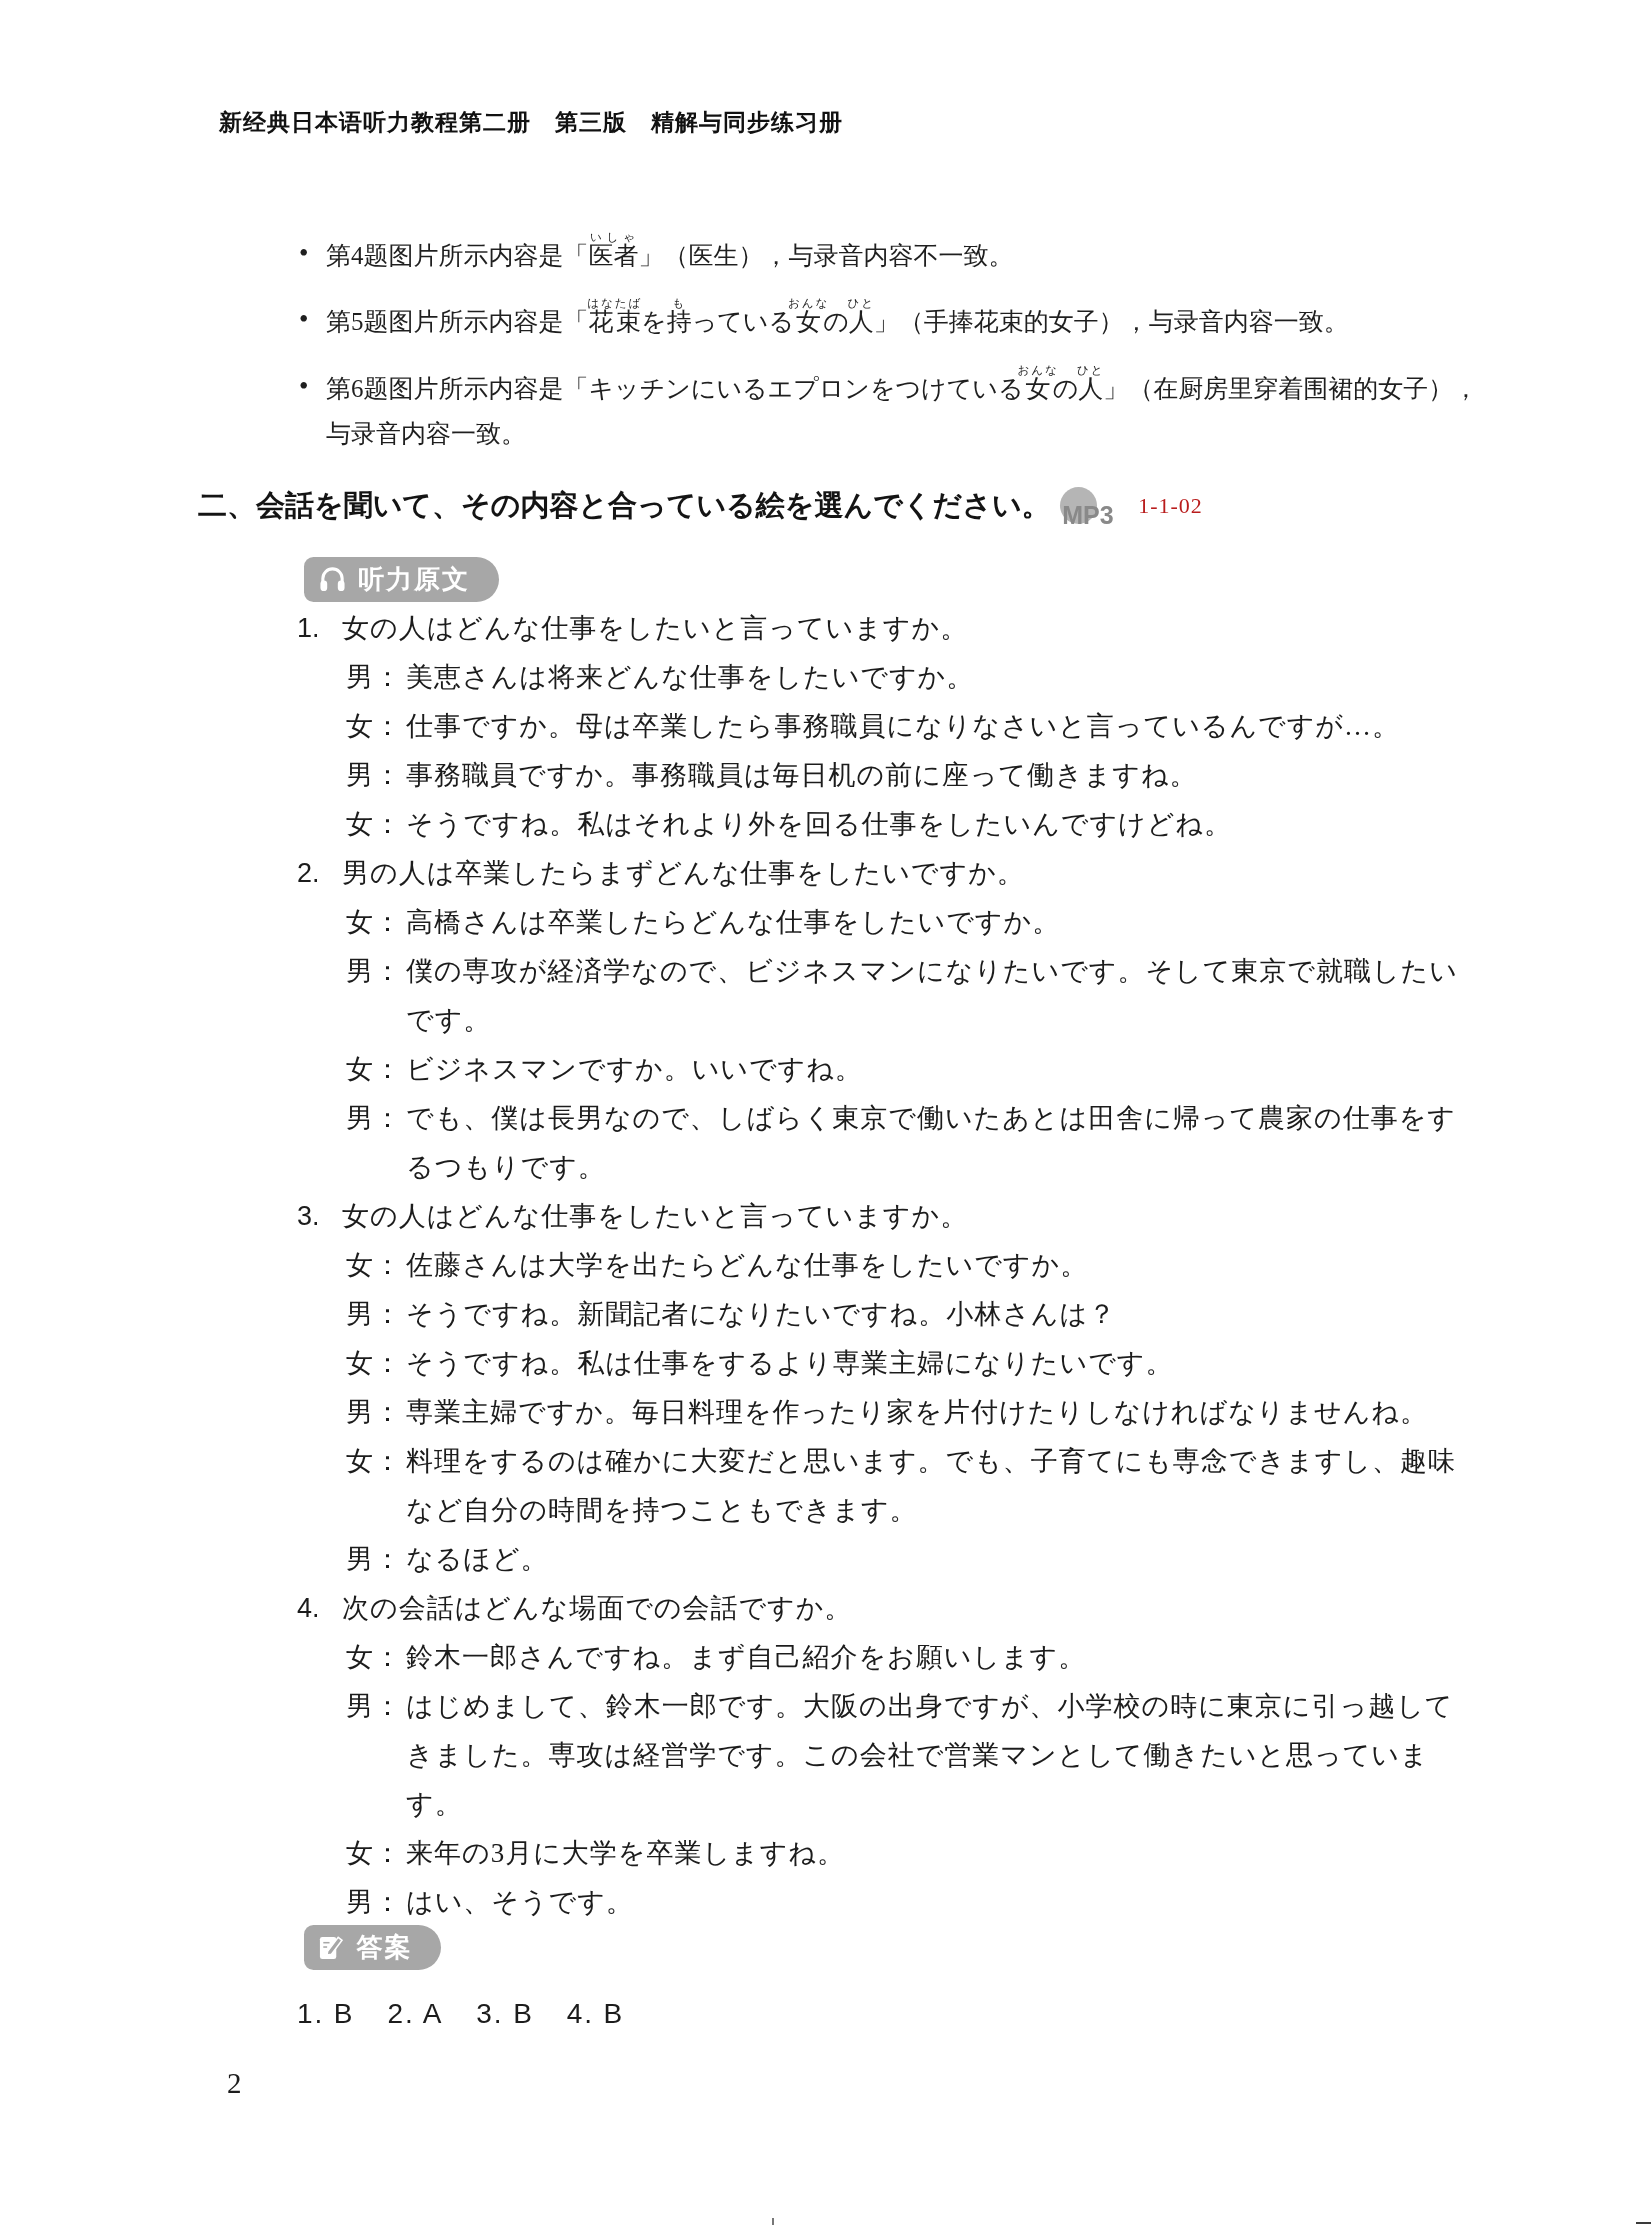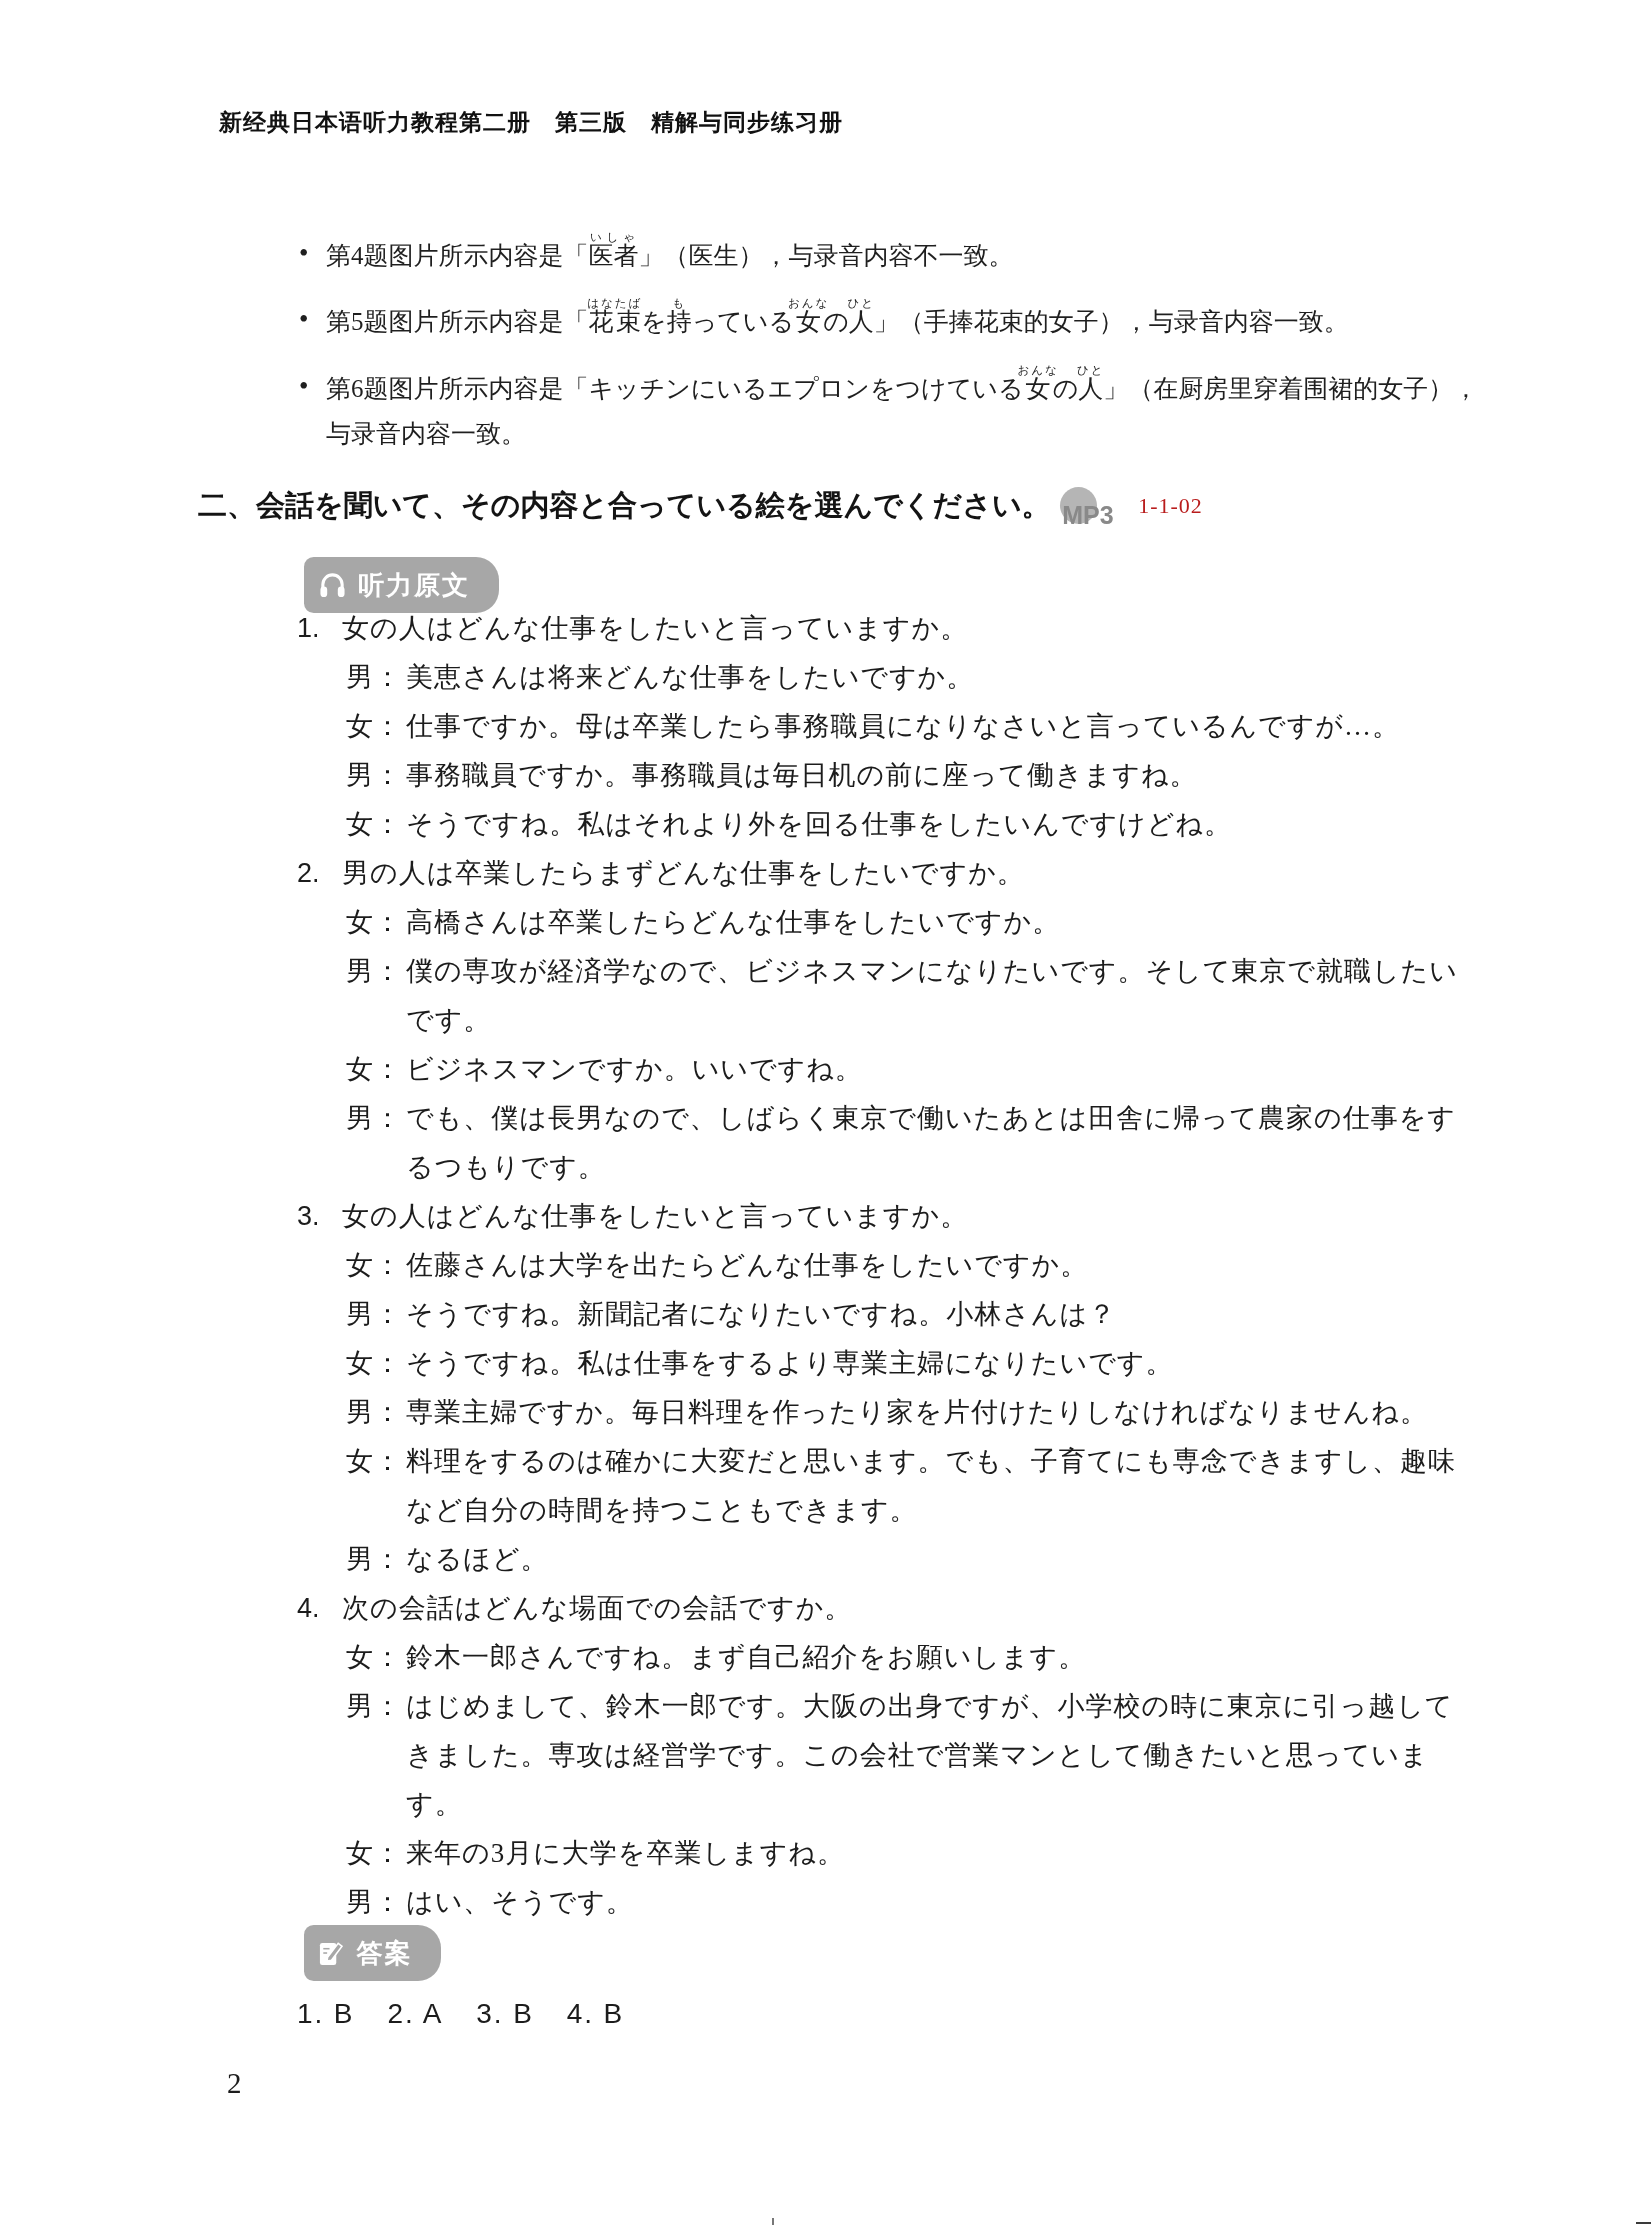--- a/index.html
+++ b/index.html
@@ -58,21 +58,21 @@
   }
   .mp3-track{
     font-family:"Liberation Serif","DejaVu Serif",serif;
     font-weight:normal;font-size:22px;color:#b91c1c;letter-spacing:1px;
     margin-left:1.9px;
   }
   
   .badge{
     position:absolute;
     display:inline-flex;align-items:center;gap:11.6px;
-    height:56px;padding:0 29px 0 13.6px;
+    height:45px;padding:0 29px 0 13.6px;
     background:#a7a7a7;border-radius:9.7px 23px 23px 9.7px;
     color:#ffffff;
     font-family:"Liberation Sans","DejaVu Sans",sans-serif;
     font-weight:bold;font-size:26px;letter-spacing:1.9px;
   }
   .badge-transcript{left:284px;top:557px;}
   .badge-answers{left:284px;top:1925px;gap:14px;}
   .badge .icon{display:inline-flex;}
   
   .transcript{

